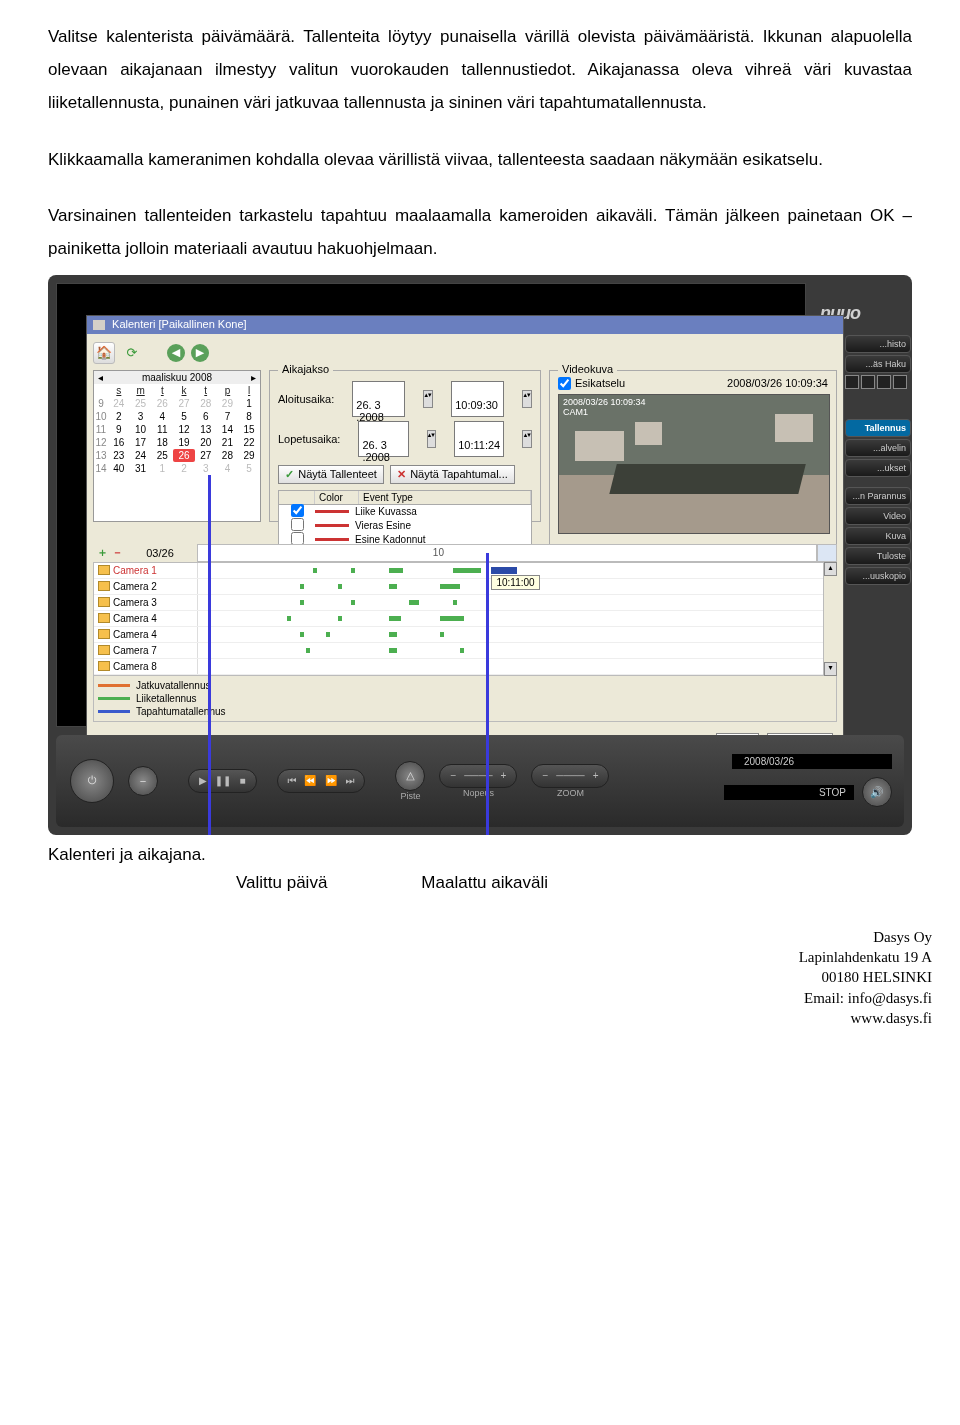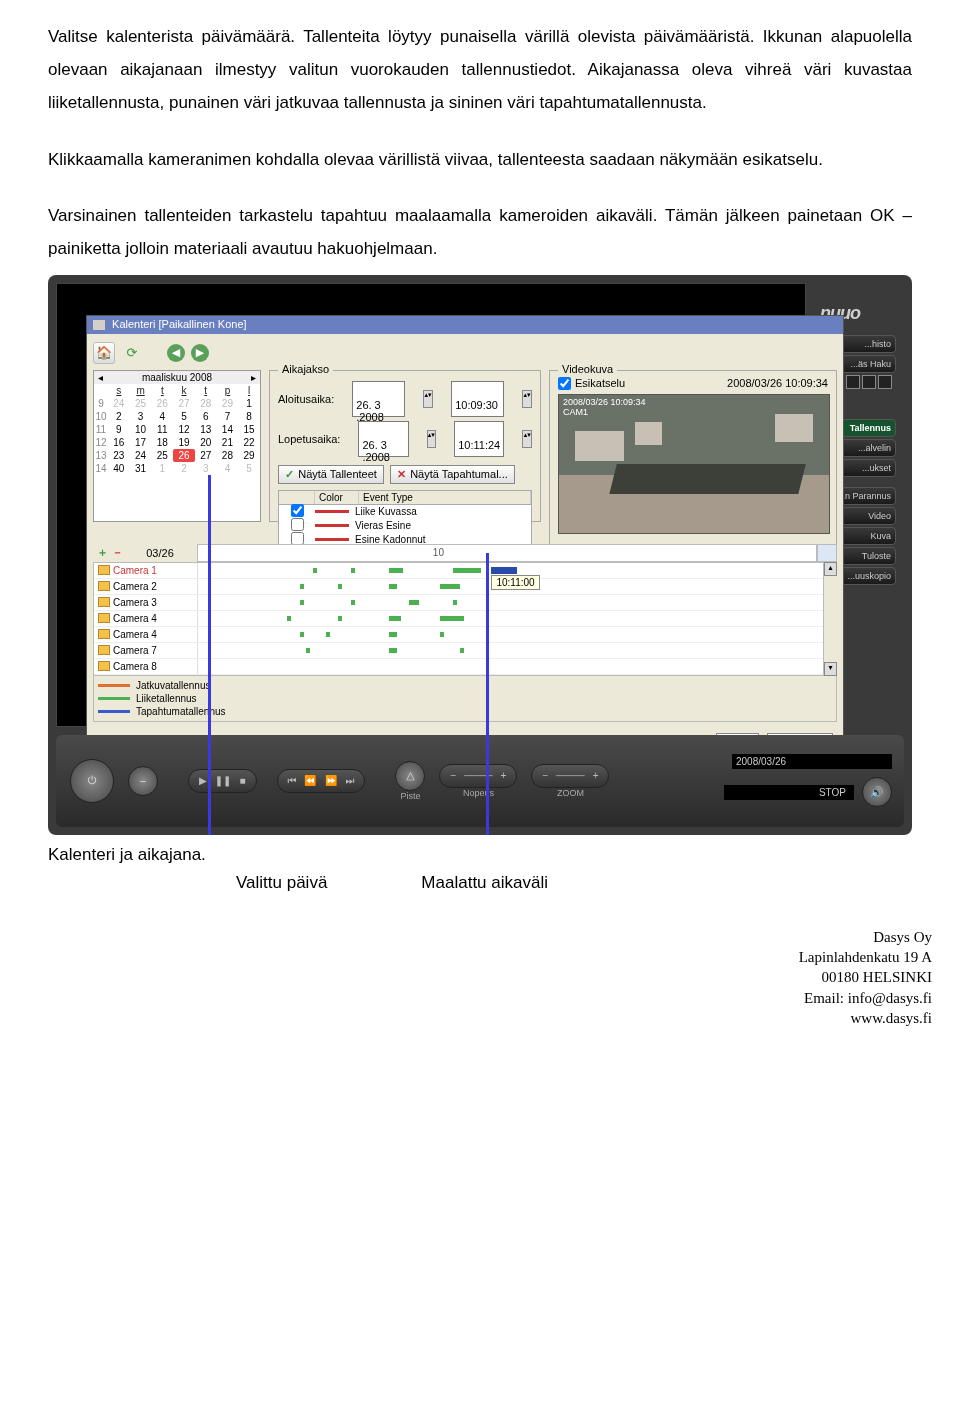--- a/index.html
+++ b/index.html
@@ -93,23 +93,23 @@
 .dlg-buttons { position: absolute; right: 10px; bottom: 10px; display: flex; gap: 8px; }
 
 
 .media-bar { position: absolute; left: 8px; right: 8px; bottom: 8px; height: 92px; background: linear-gradient(#4a4a4a,#2a2a2a); border-radius: 6px; display: flex; align-items: center; }
 .round-btn { width: 30px; height: 30px; border-radius: 50%; background: radial-gradient(#888,#444); border: 1px solid #222; display: inline-flex; align-items: center; justify-content: center; color: #ddd; font-size: 11px; }
 .round-btn.big { width: 44px; height: 44px; }
 .pill { background: linear-gradient(#555,#333); border: 1px solid #222; border-radius: 14px; height: 24px; display: inline-flex; align-items: center; padding: 0 10px; color: #bbb; font-size: 10px; gap: 8px; }
 .media-label { color: #aaa; font-size: 9px; text-align: center; }
 
 
-.side-panel { position: absolute; right: 16px; top: 60px; width: 66px; display: flex; flex-direction: column; gap: 2px; }
+.side-panel { position: absolute; right: 1px; top: 60px; width: 66px; display: flex; flex-direction: column; gap: 2px; }
 .side-btn { background: linear-gradient(#3a3a3a,#1a1a1a); color: #ccc; font-size: 9px; border: 1px solid #555; border-radius: 4px; padding: 3px 4px; text-align: right; height: 18px; overflow: hidden; }
-.side-btn.dk { background: #14532d; color: #fff; font-weight: bold; }
+.side-btn.dk { background: #0369a1; color: #fff; font-weight: bold; }
 .side-row { display: flex; gap: 2px; }
 .side-row .sq { width: 14px; height: 14px; border: 1px solid #888; background: #222; }
 
 
 .arrow-line { position: absolute; width: 3px; background: #3a3adc; }
 
 .caption-row { display: flex; font-size: 17px; margin-top: 8px; margin-bottom: 8px; }
 .caption-row .c1 { white-space: nowrap; }
 .caption-row .c2 { margin-left: 104px; }
 .caption-row .c3 { margin-left: 94px; }
@@ -484,21 +484,21 @@
     <div style="display:flex; flex-direction:column; align-items:center;">
       <div class="pill">
             <span>−</span>
             <span>────</span>
             <span>+</span>
           </div>
       <span class="media-label">ZOOM</span>
     </div>
     <div style="flex:1"></div>
     <div style="display:flex; flex-direction:column; align-items:flex-end; margin-right:12px;">
-      <div style="background:#000; color:#ccc; font-size:10px; padding:2px 4px; width:160px; text-align:left">2008/03/26</div>
+      <div style="background:#000; color:#ccc; font-size:10px; padding:2px 12px; width:160px; text-align:left">2008/03/26</div>
       <div style="height:8px"></div>
       <div style="display:flex; align-items:center; gap:8px">
         <div style="background:#000; color:#ccc; font-size:10px; padding:2px 8px; width:130px; text-align:right">STOP</div>
         <span class="round-btn">🔊</span>
       </div>
     </div>
   </div>
 
   <div class="arrow-line" style="left:160px; top:200px; height:360px;"></div>
   <div class="arrow-line" style="left:438px; top:278px; height:282px;"></div>

